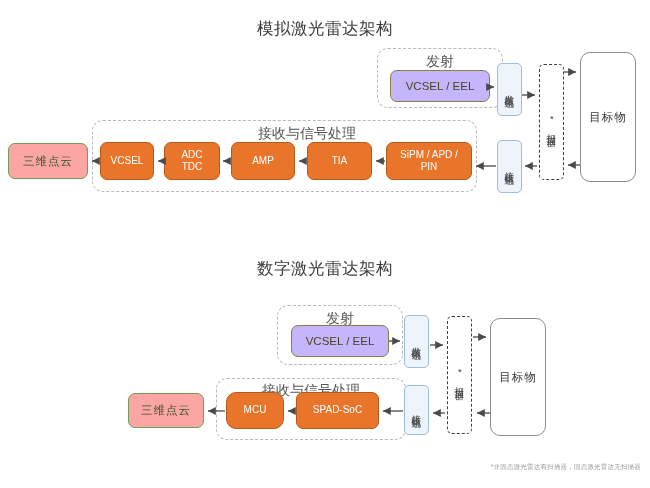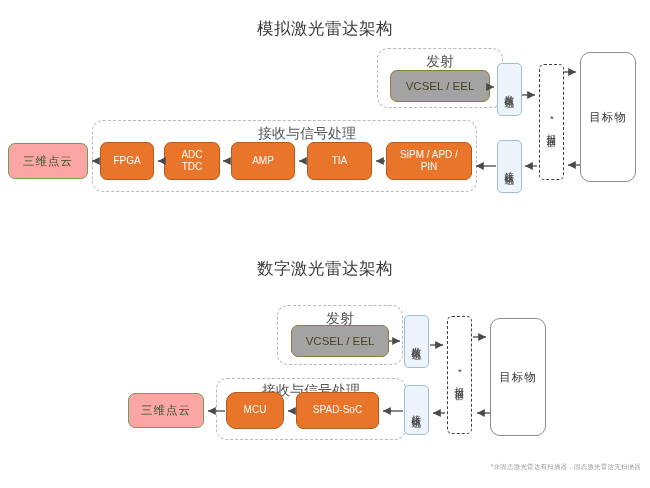--- a/index.html
+++ b/index.html
@@ -52,21 +52,21 @@
     font-size: 10px;
   }
   .node-green {
     background: #fca5a5;
     border-color: #6f9e55;
     color: #32502a;
     font-size: 11.5px;
     letter-spacing: 1px;
   }
   .node-yellow {
-    background: #a3a3a3;
+    background: #c4b5fd;
     border-color: #8a7f3c;
     color: #4a4424;
     font-size: 11.5px;
   }
   .node-white {
     background: #ffffff;
     border-color: #8c8c8c;
     color: #3b3b3b;
     font-size: 11.5px;
     letter-spacing: 1px;
@@ -163,21 +163,21 @@
 
   <div class="abs node node-orange" style="left:231px; top:142px; width:64px; height:38px;">AMP</div>
 
   <div class="abs node node-orange" style="left:164px; top:142px; width:56px; height:38px;">
     <span style="display:block">
       <span>ADC</span><br>
       <span>TDC</span>
     </span>
   </div>
 
-  <div class="abs node node-orange" style="left:100px; top:142px; width:54px; height:38px;">FPGA</div>
+  <div class="abs node node-orange" style="left:100px; top:142px; width:54px; height:38px;">VCSEL</div>
 
   <div class="abs node node-green" style="left:8px; top:143px; width:80px; height:36px;">三维点云</div>
 
   <svg class="arrow-svg" style="left:0; top:0; width:650px; height:240px;">
     <defs>
       <marker id="ah" markerWidth="7" markerHeight="7" refX="6" refY="3" orient="auto">
         <path d="M0,0 L6,3 L0,6 z" fill="#4a4a4a"></path>
       </marker>
     </defs>
 

